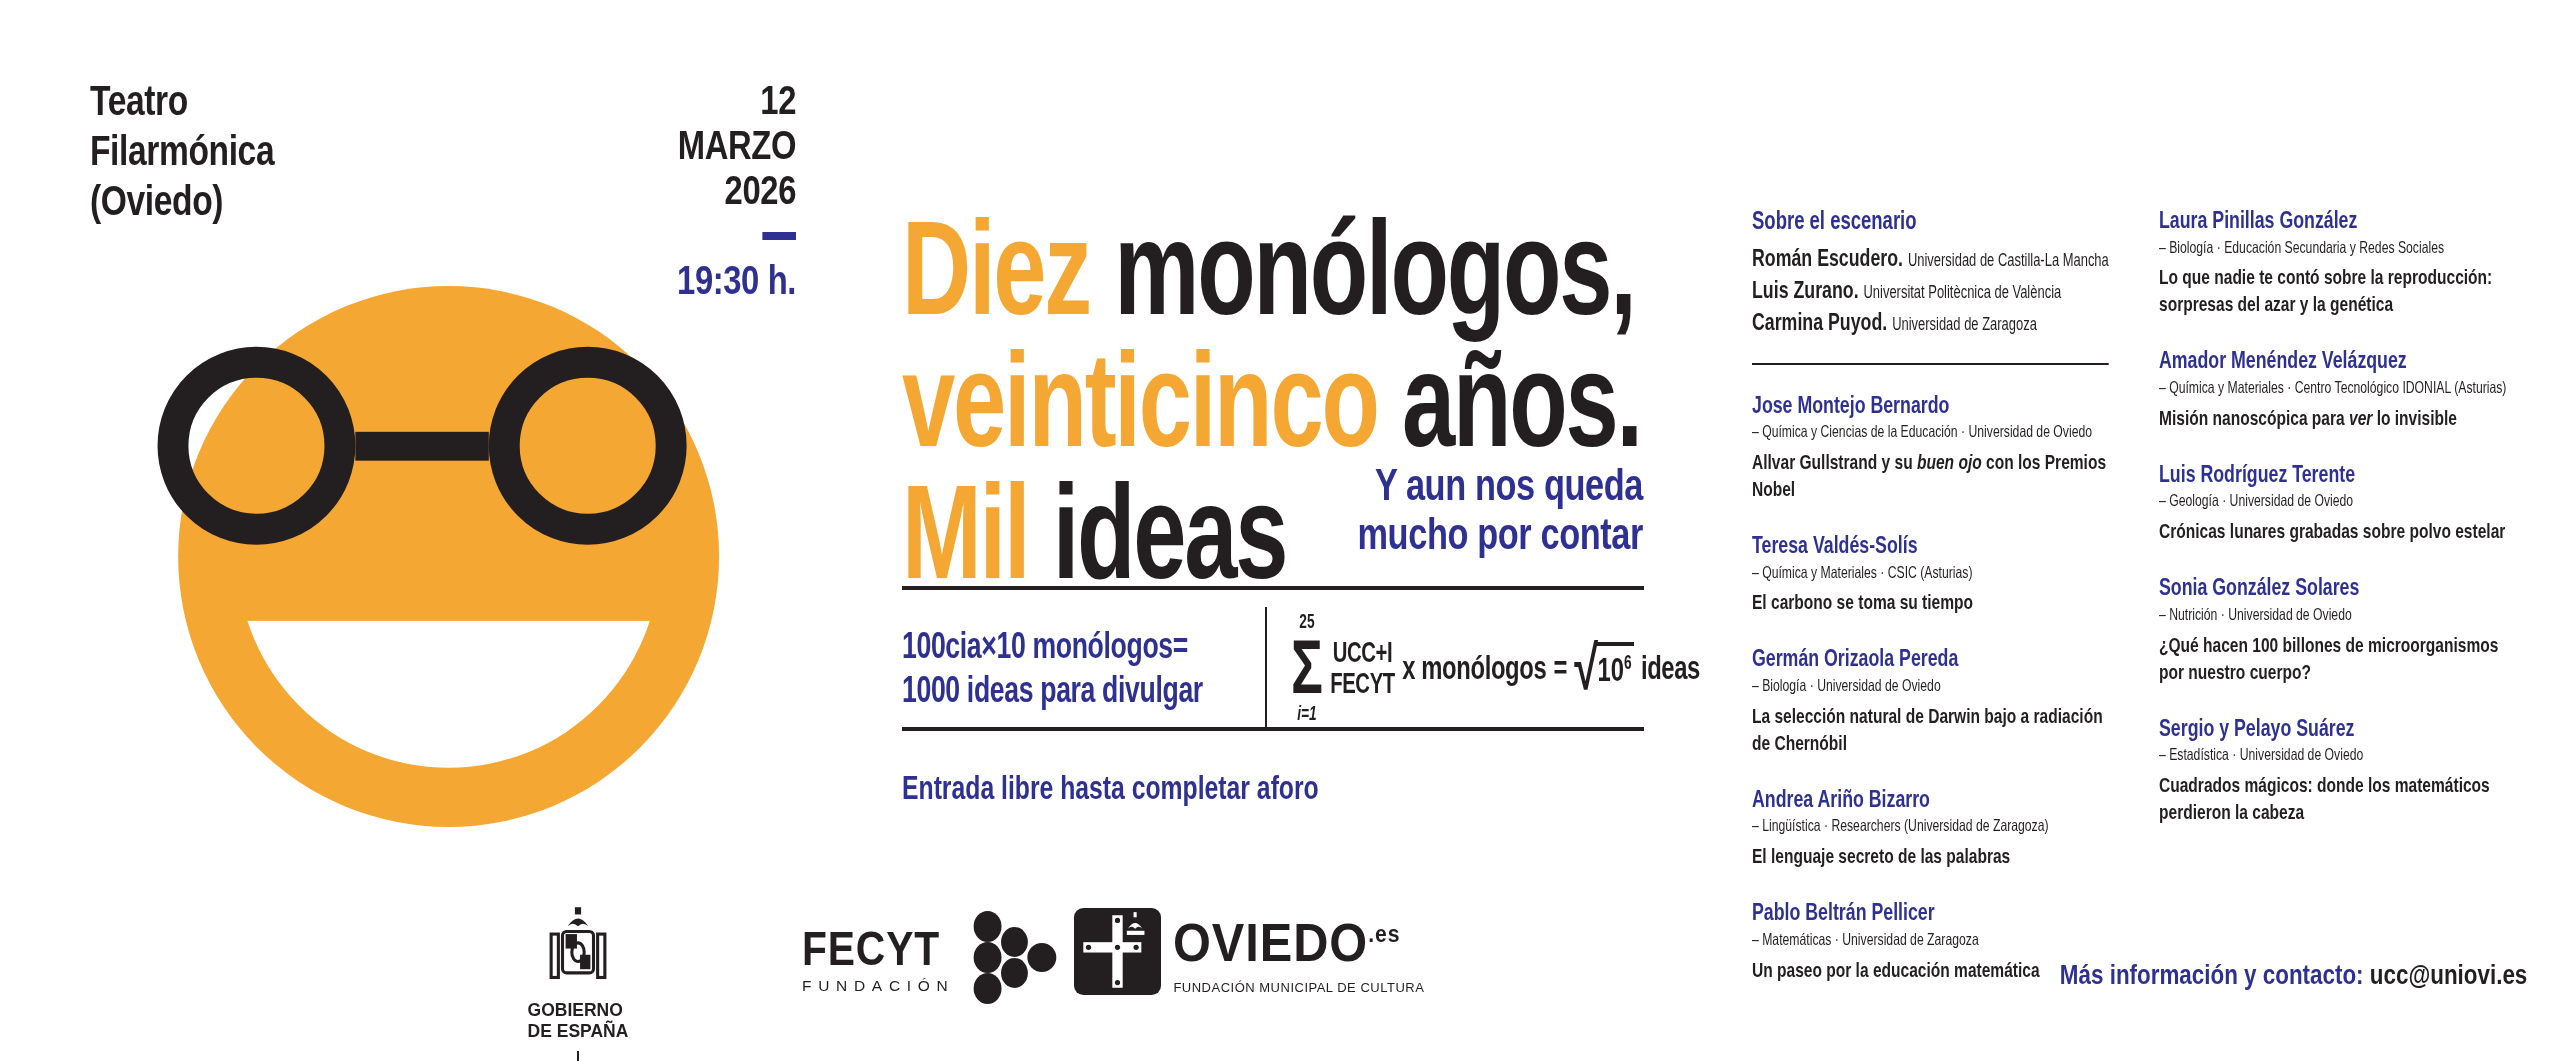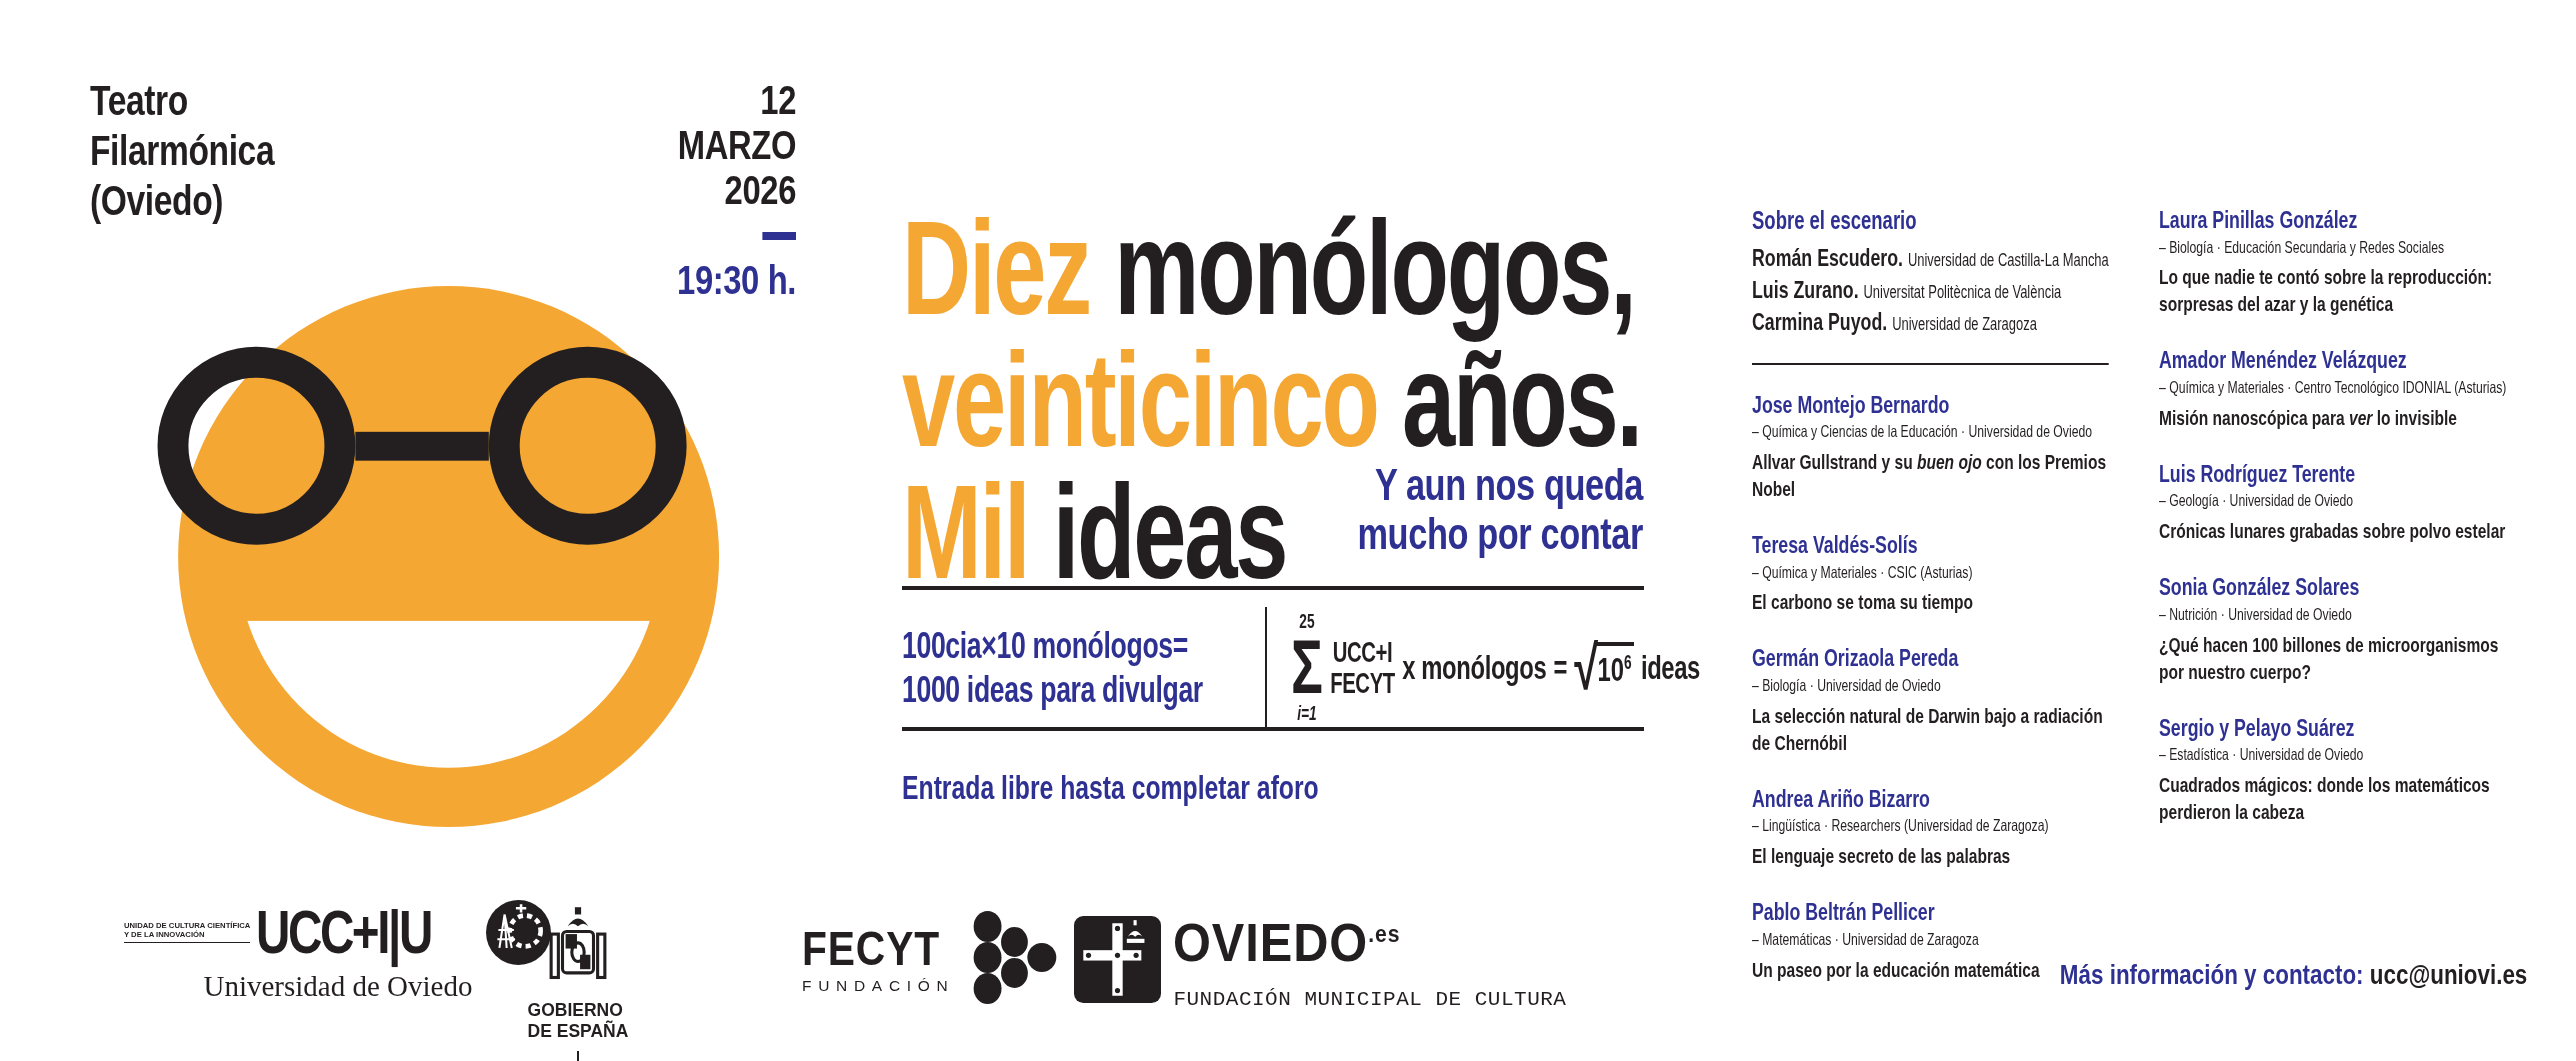--- a/index.html
+++ b/index.html
@@ -70,21 +70,21 @@
   .gob-txt{font-size:17.5px;font-weight:bold;line-height:20.6px;}
   .gob-div{width:1.5px;height:77px;background:#231F20;}
   .min-txt{font-size:16px;font-weight:normal;line-height:19.6px;}
   .fecyt{left:802px;top:911px;}
   .fecyt-row{display:flex;align-items:center;gap:7.2px;}
   .fecyt-name{font-size:48px;font-weight:bold;letter-spacing:1px;transform:scaleX(.85);transform-origin:0 50%;}
   .fecyt-sub{font-size:15.5px;letter-spacing:6.7px;margin-top:1px;}
   .oviedo{left:1074px;top:908px;display:flex;align-items:center;gap:12.4px;}
   .oviedo-txt .big{font-size:53px;font-weight:bold;letter-spacing:1px;line-height:52px;transform:scaleX(.92);transform-origin:0 50%;}
   .oviedo-txt .big sup{font-size:23px;}
-  .oviedo-sub{font-size:21px;letter-spacing:0.5px;margin-top:19px;font-family:Liberation Mono, monospace;}
+  .oviedo-sub{font-size:13px;letter-spacing:0.5px;margin-top:11px;}
   .contact{position:absolute;right:66px;top:959px;font-size:28px;font-weight:bold;
            transform:scaleX(.8);transform-origin:100% 0;white-space:nowrap;}
   .contact .lbl{color:#2E3192;}
 </style>
 </head>
 <body>
 
 <div class="poster">
 
   <div class="venue cx">
@@ -214,36 +214,20 @@
       <div class="affil">– Nutrición · Universidad de Oviedo</div>
       <div class="talk"><span>¿Qué hacen 100 billones de microorganismos por nuestro cuerpo?</span><i></i><span></span></div>
     </div>
     <div class="entry">
       <div class="name">Sergio y Pelayo Suárez</div>
       <div class="affil">– Estadística · Universidad de Oviedo</div>
       <div class="talk"><span>Cuadrados mágicos: donde los matemáticos perdieron la cabeza</span><i></i><span></span></div>
     </div>
   </div>
 
-  <div class="footer-item ucc">
-    <div class="ucc-row">
-      <div class="ucc-unit">
-        <div>UNIDAD DE CULTURA CIENTÍFICA</div>
-        <div>Y DE LA INNOVACIÓN</div>
-      </div>
-      <div class="ucc-mark">UCC+I|U</div>
-      <svg width="67" height="67" viewBox="0 0 130 130">
-        <circle cx="65" cy="65" r="63" fill="#231F20"></circle>
-        <circle cx="78" cy="62" r="30" fill="none" stroke="#ffffff" stroke-width="9" stroke-dasharray="10 8"></circle>
-        <path d="M38 30 L52 95 M38 30 L28 95 M38 30 L42 95 M26 60 L56 60 M24 78 L58 78" stroke="#ffffff" stroke-width="4" fill="none"></path>
-        <path d="M60 18 L80 18 M70 10 L70 26" stroke="#ffffff" stroke-width="5"></path>
-      </svg>
-    </div>
-    <div class="ucc-serif">Universidad de Oviedo</div>
-  </div>
 
   <div class="footer-item gob">
     <svg width="62" height="88" viewBox="0 0 120 170">
       <g fill="none" stroke="#231F20" stroke-width="6">
         <rect x="8" y="60" width="14" height="84"></rect>
         <rect x="98" y="60" width="14" height="84"></rect>
         <rect x="30" y="55" width="60" height="80" rx="8"></rect>
         <ellipse cx="60" cy="95" rx="12" ry="18"></ellipse>
       </g>
       <path d="M40 45 Q60 15 80 45 Q70 35 60 45 Q50 35 40 45 Z" fill="#231F20"></path>

